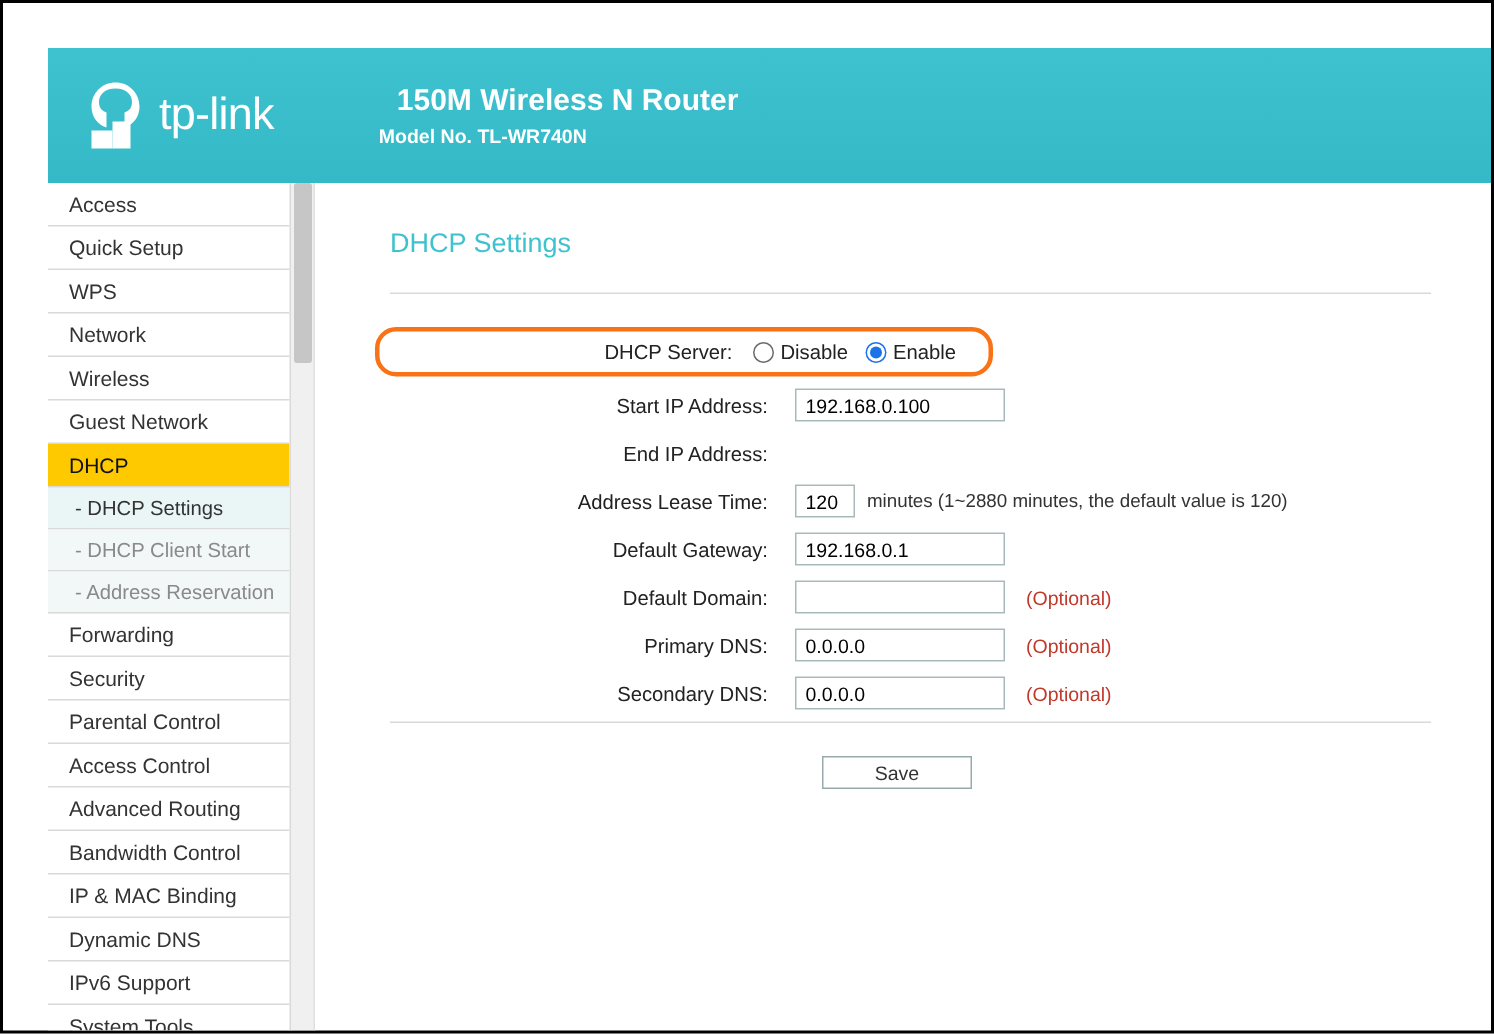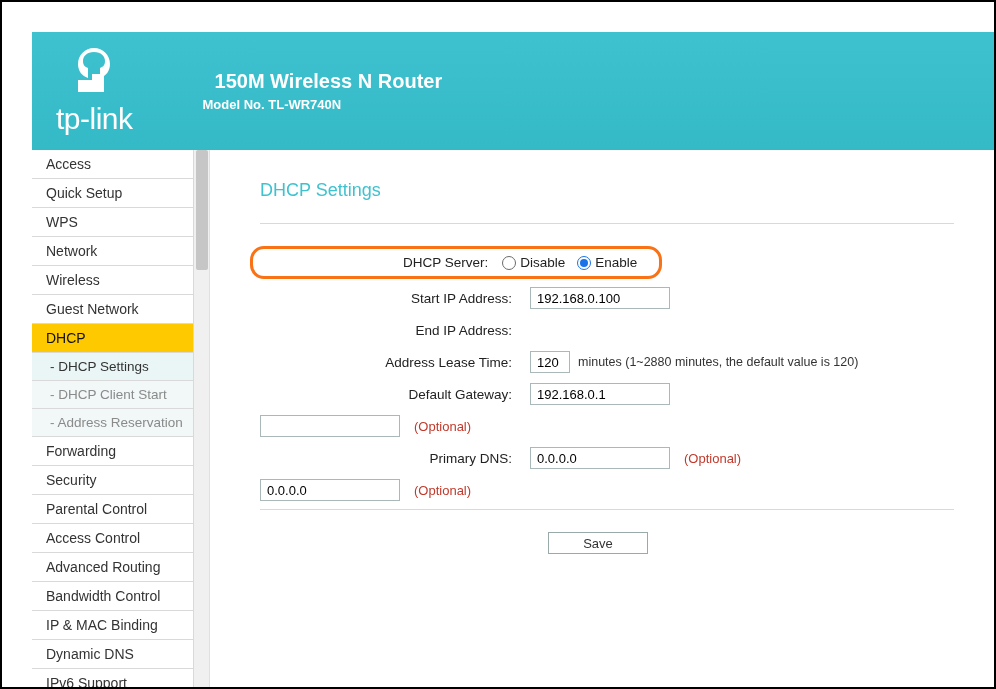--- a/index.html
+++ b/index.html
@@ -24,21 +24,20 @@
     display: flex;
     align-items: center;
     padding: 14px 40px 14px 24px;
     gap: 70px;
     min-height: 90px;
   }
   .logo-wrap {
     display: flex;
     align-items: center;
     gap: 8px;
-    flex-direction: column;
   }
   .logo-mark {
     width: 42px; height: 48px;
     position: relative;
   }
   .logo-mark svg { display:block; }
   .logo-text {
     font-size: 30px;
     font-weight: 400;
     letter-spacing: -0.5px;
@@ -301,35 +300,37 @@
         </div>
 
         <div class="row">
           <span class="label">Default Gateway:</span>
           <span class="control">
             <input type="text" value="192.168.0.1" style="">
           </span>
         </div>
 
         <div class="row">
+          <span class="label">Default Domain:</span>
           <span class="control">
             <input type="text" value="" style="">
             <span class="optional">(Optional)</span>
           </span>
         </div>
 
         <div class="row">
           <span class="label">Primary DNS:</span>
           <span class="control">
             <input type="text" value="0.0.0.0" style="">
             <span class="optional">(Optional)</span>
           </span>
         </div>
 
         <div class="row">
+          <span class="label">Secondary DNS:</span>
           <span class="control">
             <input type="text" value="0.0.0.0" style="">
             <span class="optional">(Optional)</span>
           </span>
         </div>
 
       </div>
 
       <hr class="bottom">
 

